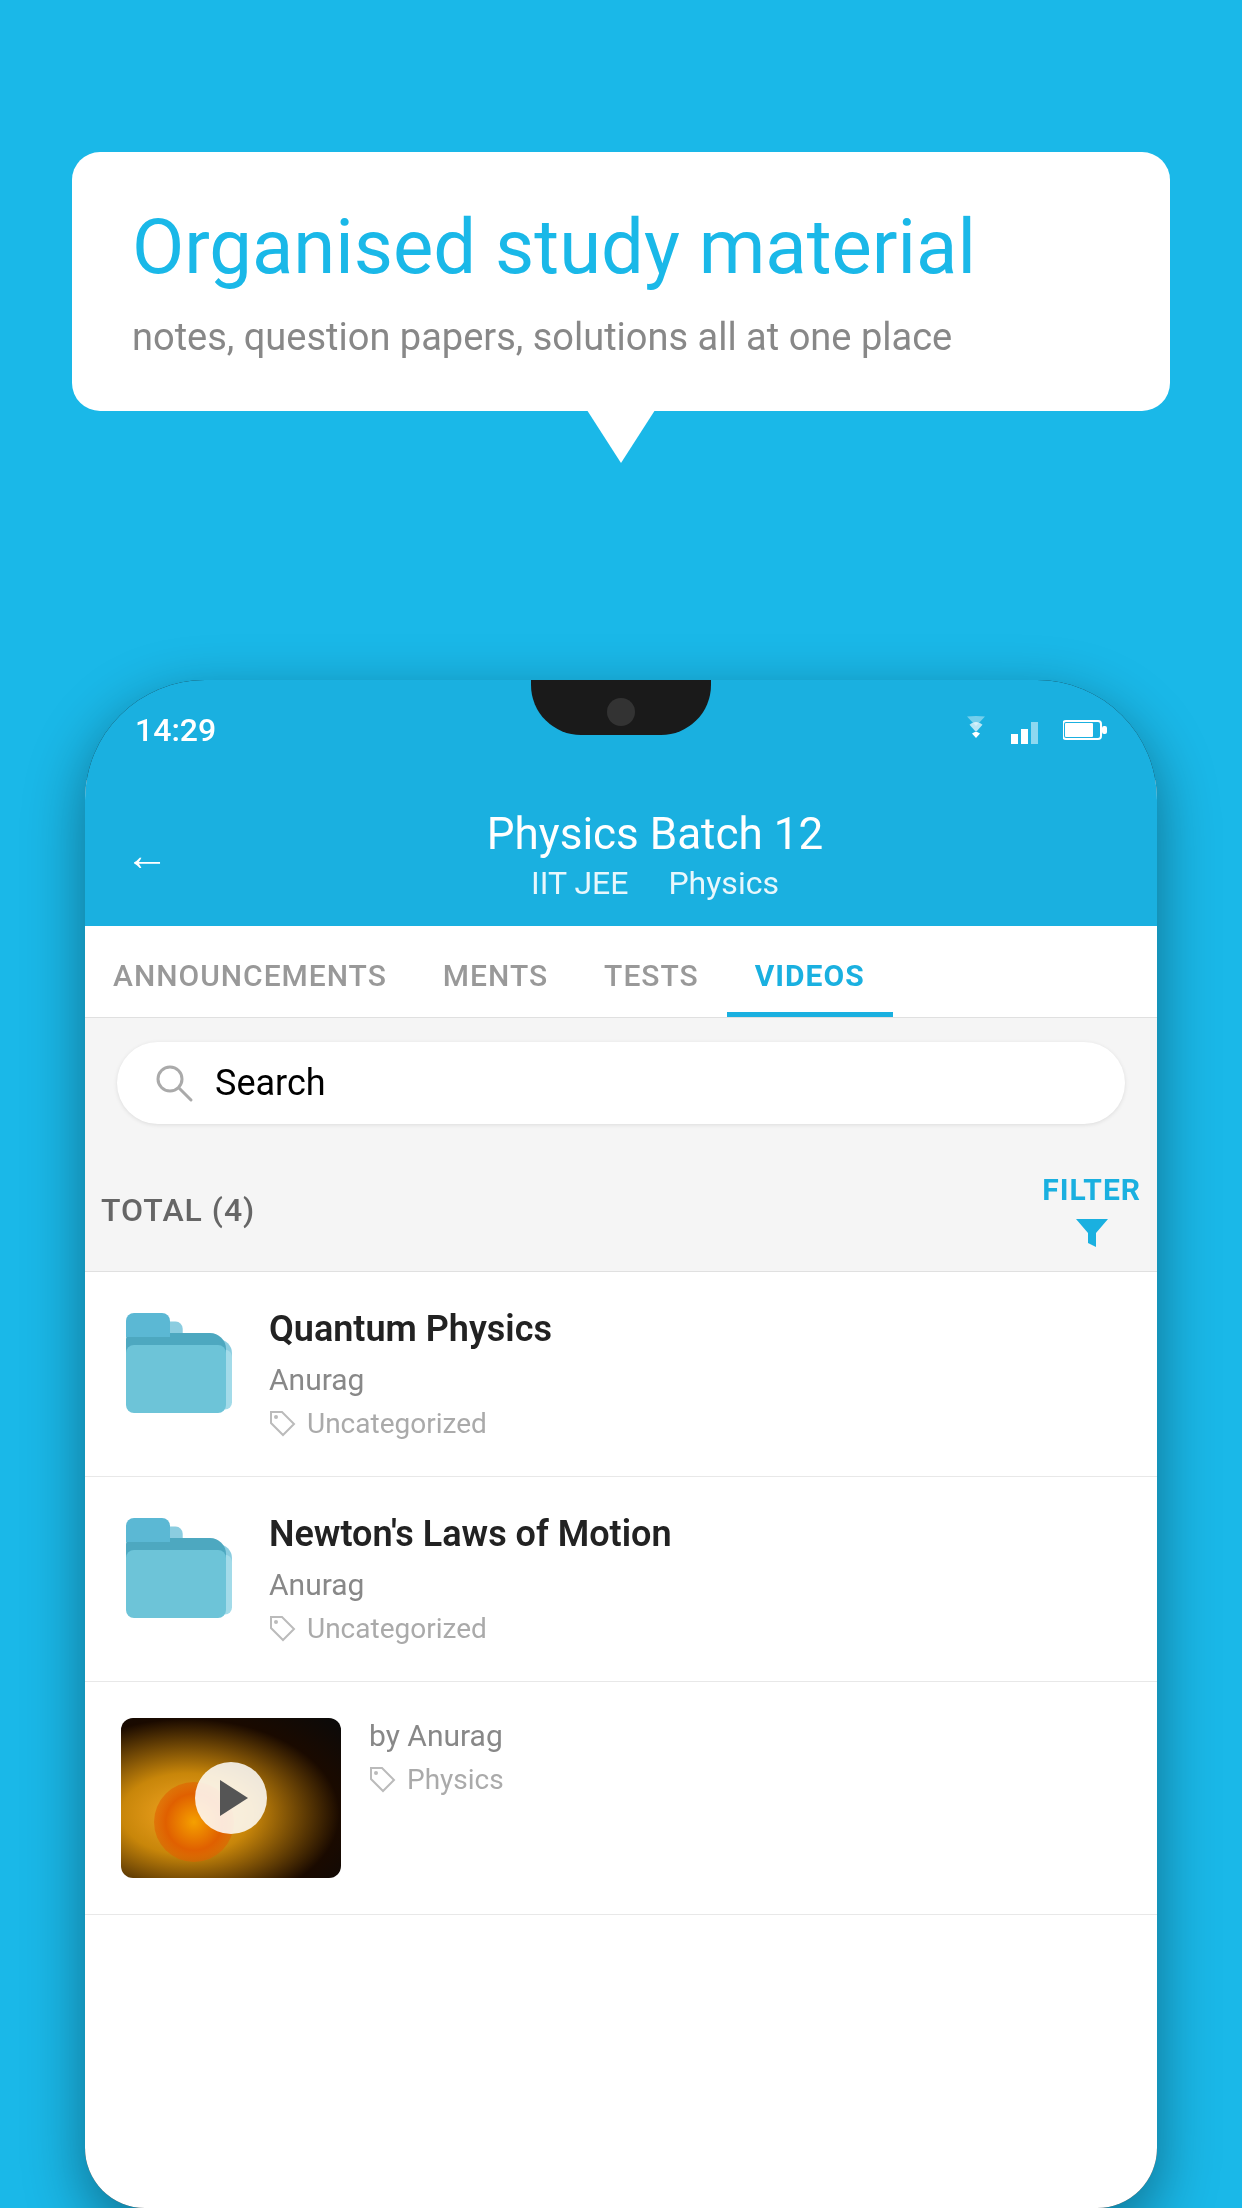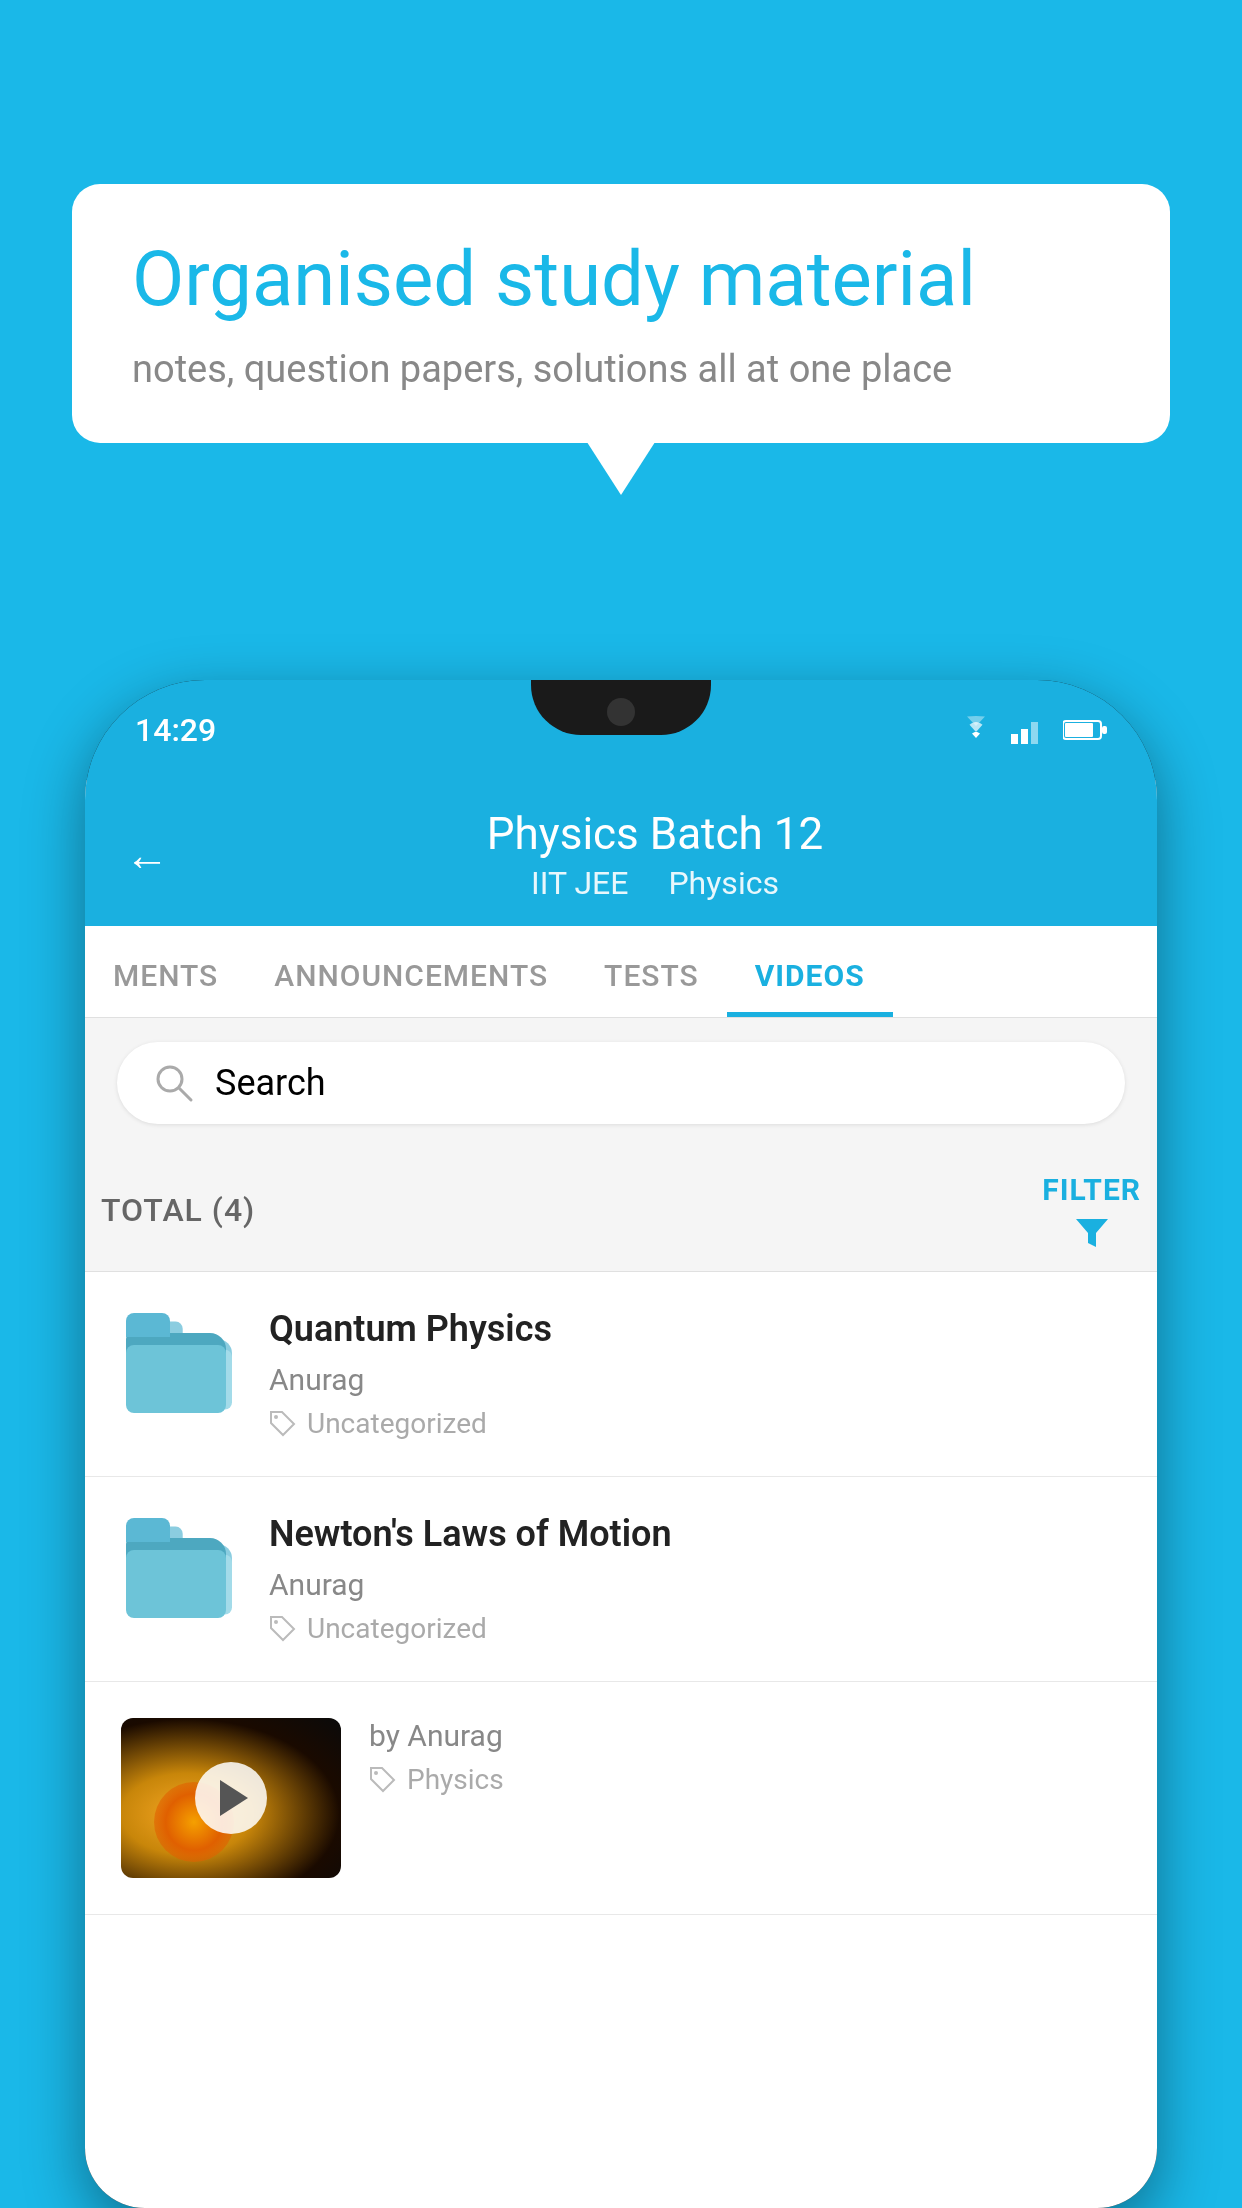--- a/index.html
+++ b/index.html
@@ -9,21 +9,21 @@
       height: 2208px;
       background-color: #1ab8e8;
       font-family: 'Roboto', Arial, sans-serif;
       overflow: hidden;
       position: relative;
     }
 
     
     .speech-bubble {
       position: absolute;
-      top: 184px;
+      top: 152px;
       left: 72px;
       right: 72px;
       background: white;
       border-radius: 28px;
       padding: 52px 60px;
     }
     .speech-bubble::after {
       content: '';
       position: absolute;
       bottom: -52px;
@@ -451,22 +451,22 @@
           <div class="header-title">Physics Batch 12</div>
           <div class="header-subtitle">
             <span>IIT JEE</span>
             <span> </span>
             <span>Physics</span>
           </div>
         </div>
       </div>
 
       <div class="tabs-bar">
+        <div class="tab-item">ANNOUNCEMENTS</div>
         <div class="tab-item">MENTS</div>
-        <div class="tab-item">ANNOUNCEMENTS</div>
         <div class="tab-item">TESTS</div>
         <div class="tab-item active">VIDEOS</div>
       </div>
 
       <div class="search-bar-wrap">
         <div class="search-bar">
           <svg width="42" height="42" viewBox="0 0 42 42" fill="none">
             <circle cx="17" cy="17" r="12" stroke="#aaa" stroke-width="3" fill="none"></circle>
             <line x1="26" y1="26" x2="38" y2="38" stroke="#aaa" stroke-width="3" stroke-linecap="round"></line>
           </svg>

